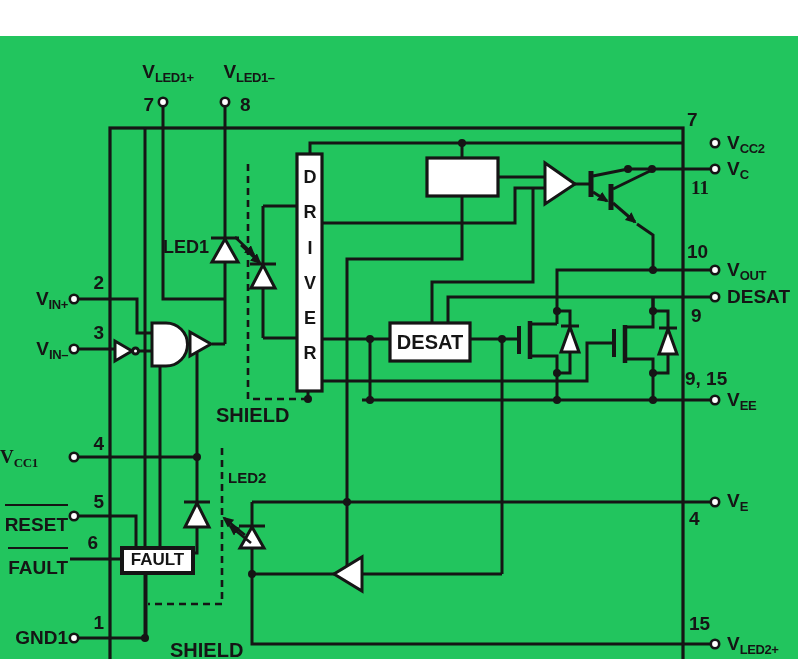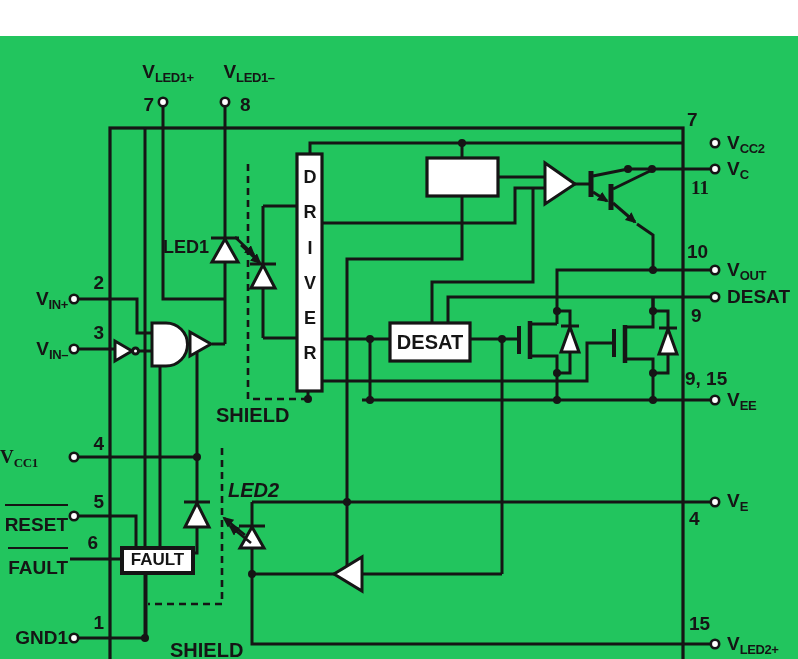--- a/index.html
+++ b/index.html
@@ -235,21 +235,21 @@
 <div class="lbl" style="left:727px;top:249px;">DESAT</div>
 <div class="num" style="left:691px;top:269px;">9</div>
 <div class="num" style="left:685px;top:332px;">9, 15</div>
 <div class="lbl" style="left:727px;top:352px;"><span>V</span><sub>EE</sub></div>
 <div class="lbl" style="left:727px;top:453px;"><span>V</span><sub>E</sub></div>
 <div class="num" style="left:689px;top:472px;">4</div>
 <div class="num" style="left:689px;top:577px;">15</div>
 <div class="lbl" style="left:727px;top:596px;"><span>V</span><sub>LED2+</sub></div>
 
 <div class="lbl" style="left:150px;top:199px;width:59px;text-align:right;font-size:18px;">LED1</div>
-<div class="lbl" style="left:228px;top:442px;font-size:20px;font-style:italic;">LED2</div>
+<div class="lbl" style="left:228px;top:430px;font-size:15px;">LED2</div>
 <div class="lbl" style="left:216px;top:367px;font-size:20px;">SHIELD</div>
 <div class="lbl" style="left:170px;top:602px;font-size:20px;">SHIELD</div>
 
 <div class="blk" style="left:297px;top:120px;width:25px;height:233px;">
       <span class="vert">DRIVER</span>
     </div>
 <div class="blk" style="left:390px;top:289px;width:80px;height:34px;font-size:20px;">DESAT</div>
 <div class="blk" style="left:122px;top:512px;width:71px;height:24px;font-size:17px;">FAULT</div>
 
 </div>

